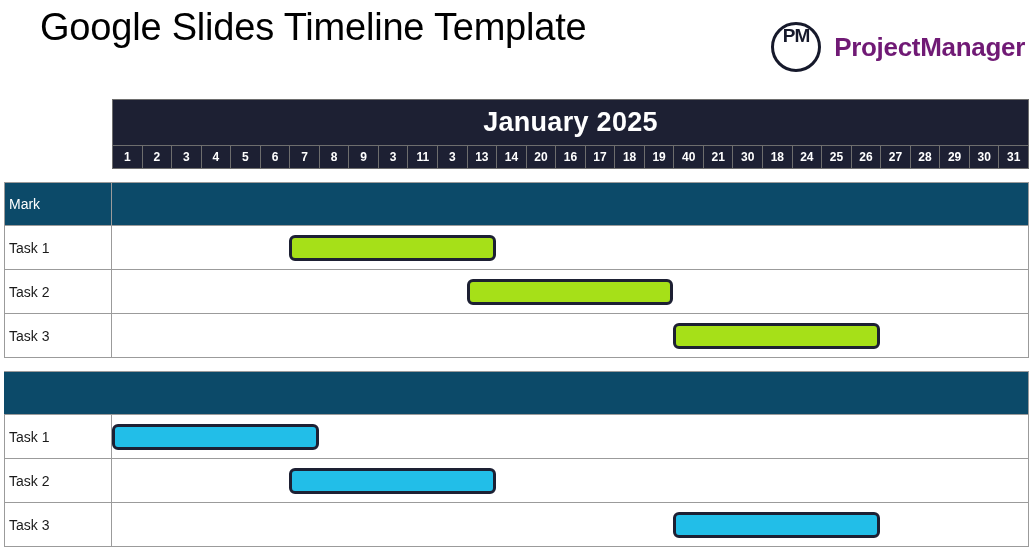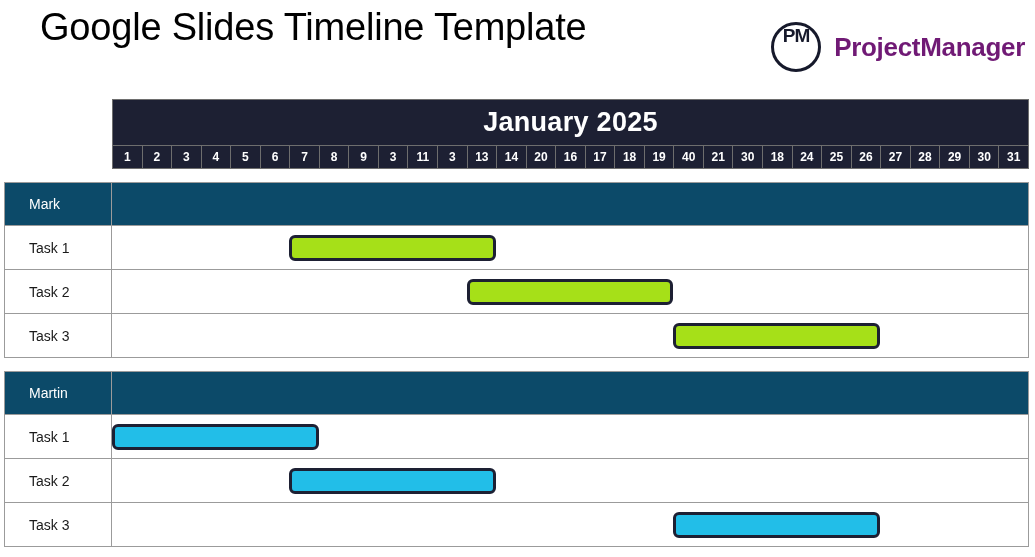--- a/index.html
+++ b/index.html
@@ -122,21 +122,21 @@
     display: flex;
     height: 44px;
   }
 
   .row-label {
     width: 108px;
     flex: 0 0 108px;
     border: 1px solid #9b9b9b;
     display: flex;
     align-items: center;
-    padding-left: 24px;
+    padding-left: 4px;
     font-size: 14px;
     color: #1a1a1a;
     background: #ffffff;
   }
 
   .row-track {
     flex: 1 1 auto;
     border: 1px solid #9b9b9b;
     border-left: none;
     background: #ffffff;
@@ -244,21 +244,20 @@
           </div>
           <div class="row task-row">
             <div class="row-label">Task 3</div>
             <div class="row-track">
               <div class="bar" style="left: 61.2903%; width: 22.5806%; background: rgb(166, 224, 24); border-color: rgb(29, 32, 51);"></div>
             </div>
           </div>
         </div>
         <div class="group">
           <div class="row group-header">
-            <div class="row-label">Martin</div>
             <div class="row-track"></div>
           </div>
           <div class="row task-row">
             <div class="row-label">Task 1</div>
             <div class="row-track">
               <div class="bar" style="left: 0%; width: 22.5806%; background: rgb(34, 190, 232); border-color: rgb(29, 32, 51);"></div>
             </div>
           </div>
           <div class="row task-row">
             <div class="row-label">Task 2</div>

